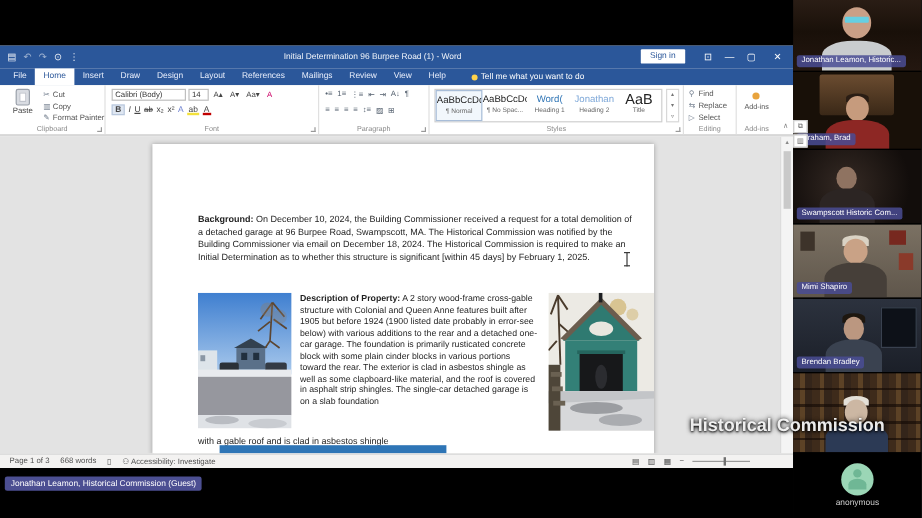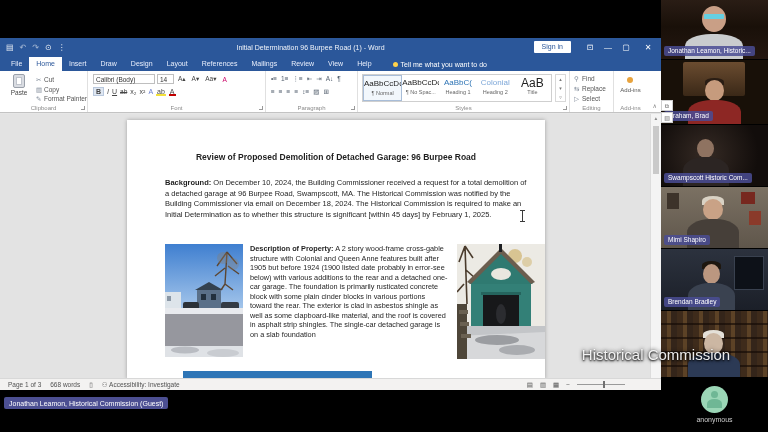--- a/index.html
+++ b/index.html
@@ -143,21 +143,21 @@
   .avatar { position:absolute; left:40px; top:8px; width:27px; height:27px; border-radius:50%; }
   .av-head { position:absolute; left:10px; top:5px; width:7px; height:7px; border-radius:50%; background:#6fb795; }
   .av-body { position:absolute; left:6px; top:13px; width:15px; height:9px; border-radius:50% 50% 0 0; background:#6fb795; }
   .anon-label { position:absolute; left:0; right:0; top:38px; text-align:center; font-size:7px; color:#cfcfcf; }
 
   .side-btn { position:absolute; width:12px; height:11px; background:#fff; border:1px solid #cfcfcf; font-size:6px; color:#666; text-align:center; line-height:10px; }
   .sbtn1 { left:661px; top:100px; } .sbtn2 { left:661px; top:112px; }
 
   
   .caption { position:absolute; left:544px; top:345px; width:224px; text-align:center; z-index:50;
-             font-size:15px; font-weight:400; line-height:19px; color:rgba(255,255,255,.92);
+             font-size:15px; font-weight:700; line-height:19px; color:rgba(255,255,255,.92);
              text-shadow:0 0 4px rgba(0,0,0,.95), 0 1px 2px #000; }
   .presenter { position:absolute; left:4px; top:397px; background:rgba(83,86,158,.92); color:#fff;
                font-size:7px; line-height:9px; padding:1.5px 5px; border-radius:2px; white-space:nowrap; z-index:50; }
 </style>
 </head>
 <body>
 
 <div id="canvas">
 
   <div id="word">
@@ -263,25 +263,25 @@
         <div class="gallery">
           <div class="style-cell sel">
             <div class="s-prev">AaBbCcDc</div>
             <div class="s-name">¶ Normal</div>
           </div>
           <div class="style-cell">
             <div class="s-prev">AaBbCcDc</div>
             <div class="s-name">¶ No Spac...</div>
           </div>
           <div class="style-cell">
-            <div class="s-prev h1">AaBbC(</div>
+            <div class="s-prev h1">Word(</div>
             <div class="s-name">Heading 1</div>
           </div>
           <div class="style-cell">
-            <div class="s-prev h2">Colonial</div>
+            <div class="s-prev h2">Jonathan</div>
             <div class="s-name">Heading 2</div>
           </div>
           <div class="style-cell">
             <div class="s-prev title">AaB</div>
             <div class="s-name">Title</div>
           </div>
         </div>
         <div class="gal-arrows">
           <div>▴</div>
           <div>▾</div>
@@ -306,21 +306,20 @@
         <span class="group-label">Add-ins</span>
       </div>
 
       <div class="group g-collapse">
         <span class="collapse">∧</span>
       </div>
     </div>
 
     <div class="docarea">
       <div class="page">
-        <div class="doc-subtitle">Review of Proposed Demolition of Detached Garage:  96 Burpee Road</div>
         <div class="bg-para"><b>Background:</b><span>  On December 10, 2024, the Building Commissioner received a request for a total demolition of a detached garage at 96 Burpee Road, Swampscott, MA.  The Historical Commission was notified by the Building Commissioner via email on December 18, 2024.  The Historical Commission is required to make an Initial Determination as to whether this structure is significant [within 45 days] by February 1, 2025.</span></div>
 
         <div class="desc-row">
           <svg class="photo1" viewBox="0 0 78 113" xmlns="http://www.w3.org/2000/svg">
             <defs>
               <linearGradient id="sky1" x1="0" y1="0" x2="0" y2="1">
                 <stop offset="0" stop-color="#3f7fd0"></stop>
                   <stop offset="1" stop-color="#a9c9ec"></stop>
               </linearGradient>
             </defs>
@@ -362,20 +361,21 @@
             <path d="M0 82 L88 82 L88 88 L0 92 Z" fill="#c3c5c8"></path>
             <ellipse cx="40" cy="96" rx="22" ry="5" fill="#9b9da1"></ellipse>
             <ellipse cx="60" cy="106" rx="18" ry="5" fill="#aaacb0"></ellipse>
             <rect x="0" y="60" width="10" height="55" fill="#4e4639"></rect>
             <rect x="2" y="66" width="9" height="4" fill="#6a6152"></rect>
             <rect x="3" y="78" width="9" height="4" fill="#6a6152"></rect>
             <rect x="4" y="90" width="10" height="4" fill="#6a6152"></rect>
           </svg>
         </div>
 
+        <div class="cont-line">with a gable roof and is clad in asbestos shingle</div>
         <div class="sel-bar" style="background:#2e75b6"></div>
         <div class="ibeam"></div>
       </div>
 
       <div class="vscroll">
         <div class="vs-up">▴</div>
         <div class="vs-thumb"></div>
       </div>
     </div>
 

